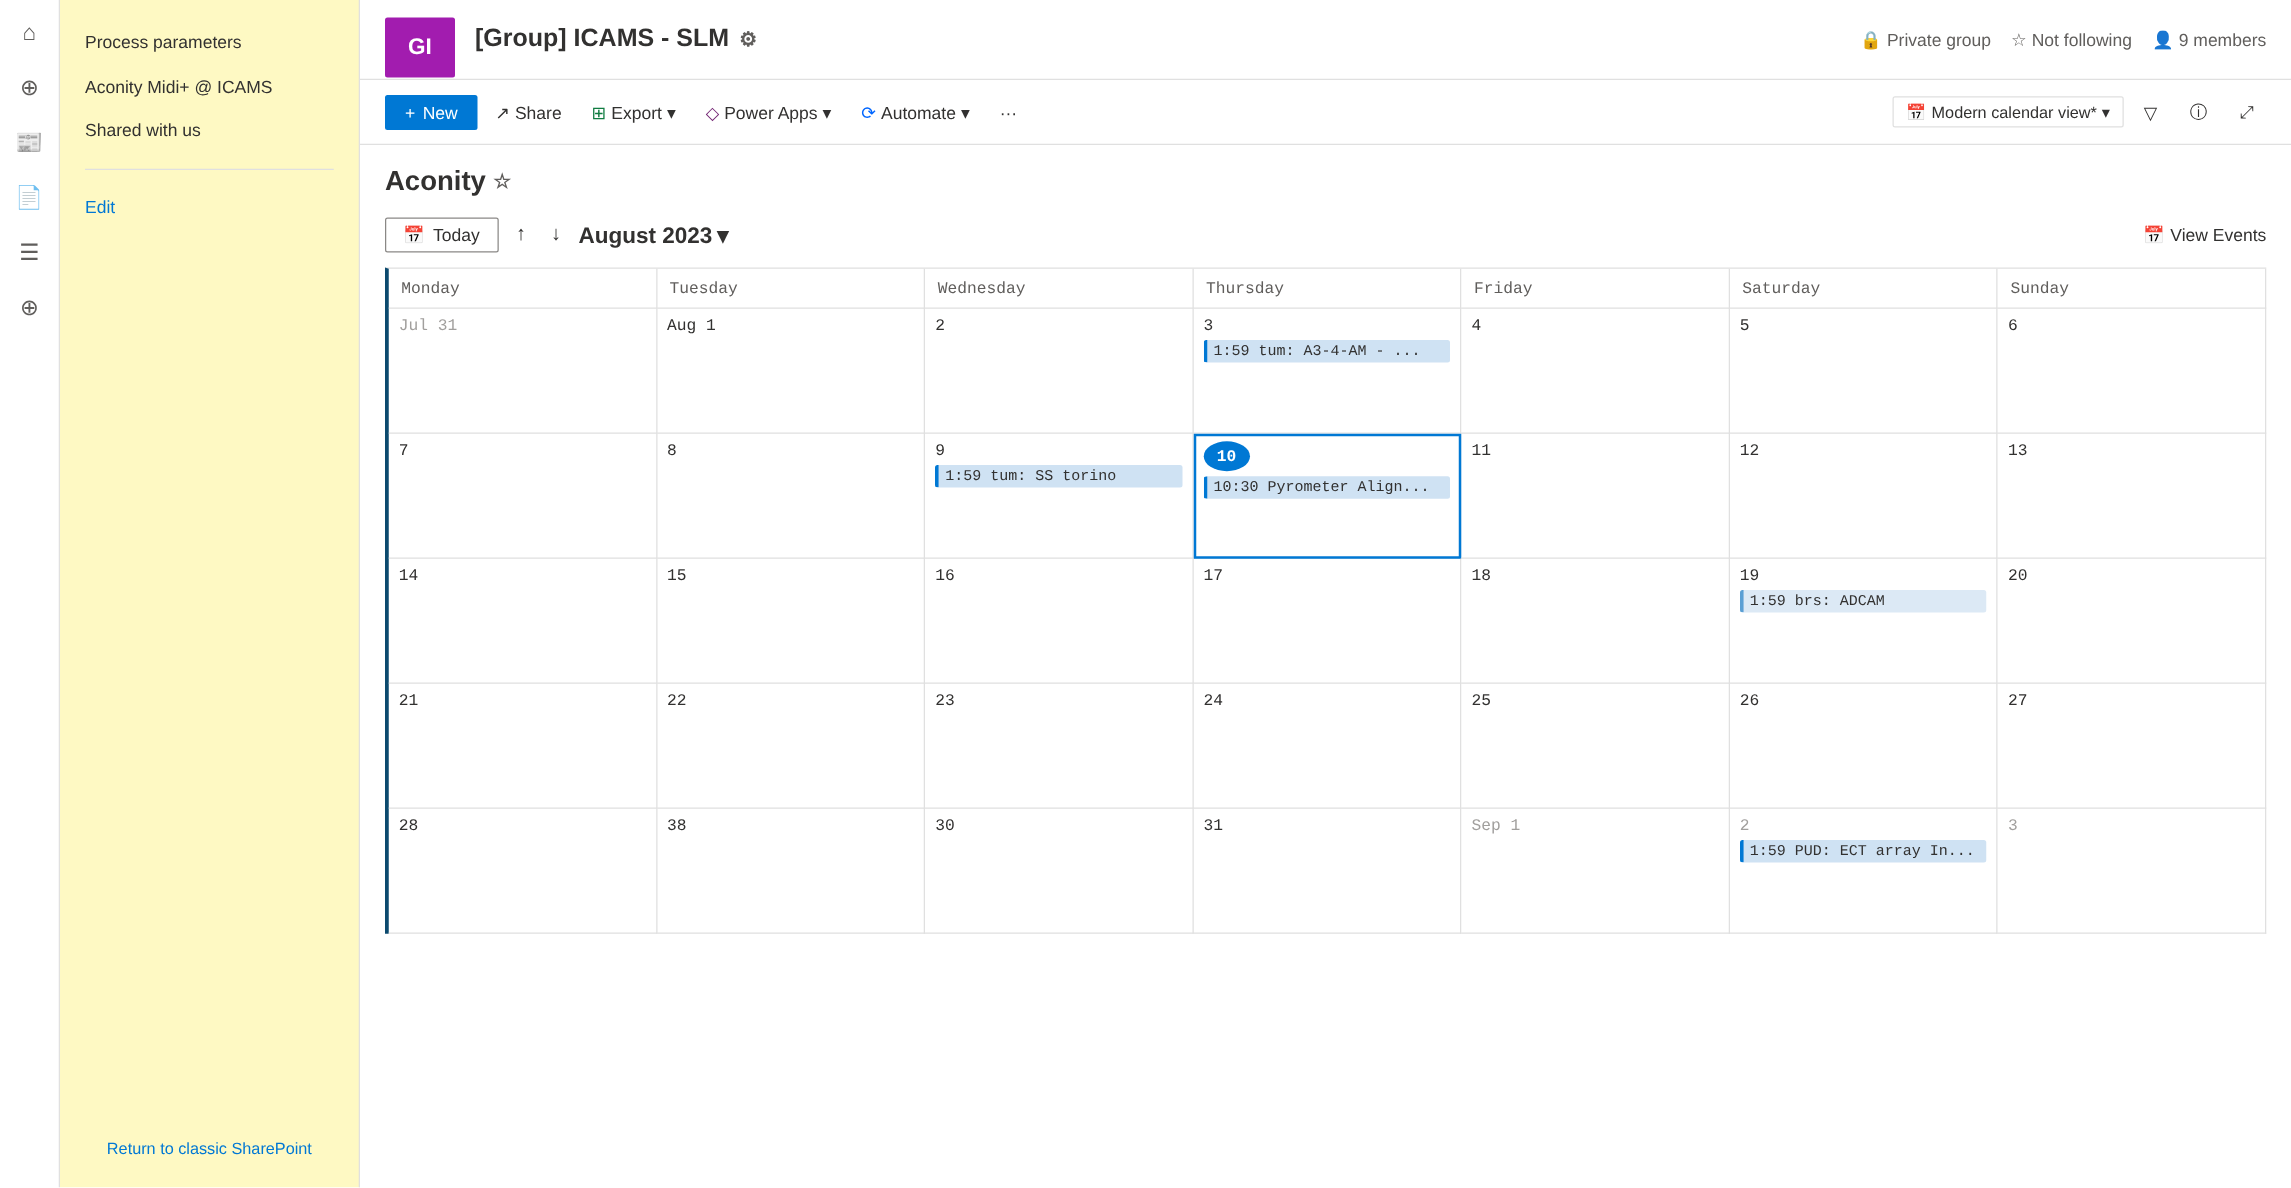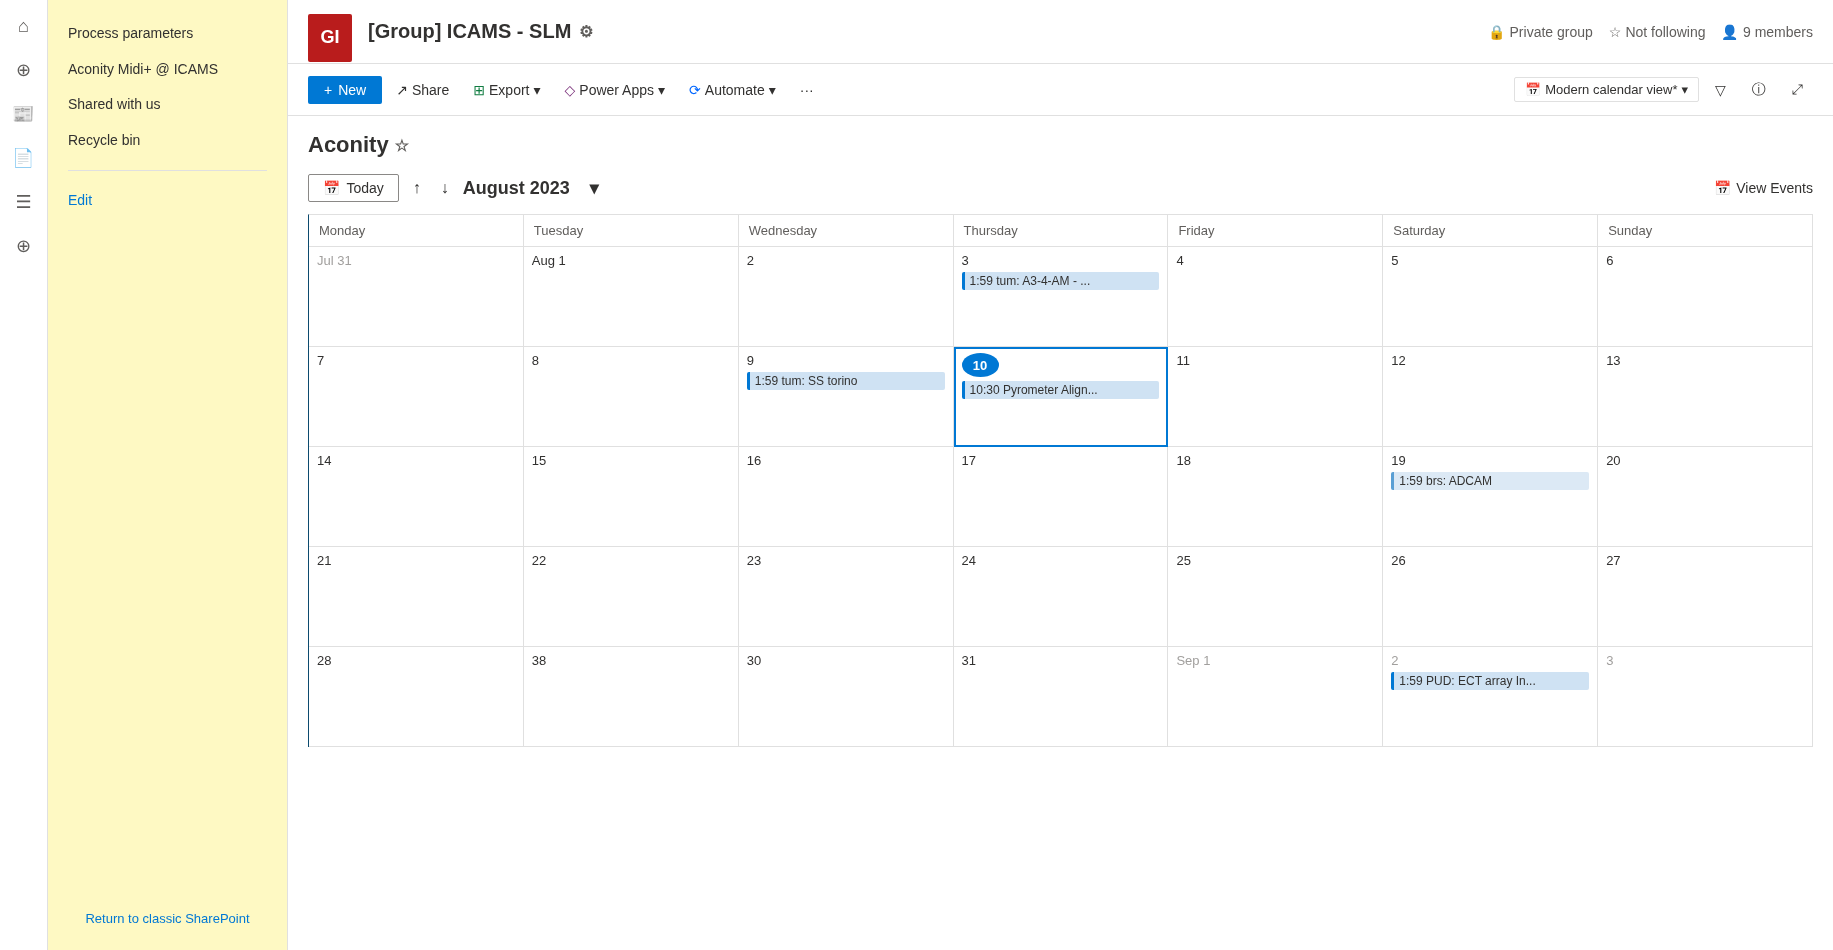--- a/index.html
+++ b/index.html
@@ -55,22 +55,22 @@
     .top-header {
       height: 64px;
       border-bottom: 1px solid #e0e0e0;
       display: flex;
       align-items: center;
       padding: 0 20px;
       gap: 16px;
       background: #fff;
     }
     .group-logo {
-      width: 44px; height: 48px;
-      background: #b91c1c;
+      width: 56px; height: 48px;
+      background: #a21caf;
       color: #fff;
       display: flex; align-items: center; justify-content: center;
       font-weight: 700; font-size: 18px;
       border-radius: 2px;
       flex-shrink: 0;
       margin-top: 12px;
     }
     .group-title {
       font-size: 20px;
       font-weight: 600;
@@ -148,36 +148,37 @@
       font-size: 14px;
       color: #323130;
       display: flex; align-items: center; gap: 6px;
     }
     .nav-arrow {
       background: transparent; border: none; cursor: pointer;
       color: #323130; font-size: 16px; padding: 4px 6px; border-radius: 2px;
     }
     .month-title {
       font-size: 18px; font-weight: 600; color: #323130;
-      display: flex; align-items: center; gap: 20px; cursor: pointer;
+      display: flex; align-items: center; gap: 4px; cursor: pointer;
     }
     .view-events-btn {
       margin-left: auto;
       background: transparent; border: none; cursor: pointer;
       color: #323130; font-size: 14px;
       display: flex; align-items: center; gap: 4px;
     }
 
     
     .calendar-grid {
       width: 100%;
       border-top: 1px solid #e0e0e0;
-      border-left: 1px solid #0c4a6e;
+      border-left: 3px solid #0c4a6e;
       display: grid;
       grid-template-columns: repeat(7, 1fr);
+      font-family: Liberation Mono, monospace;
     }
     .cal-day-header {
       border-right: 1px solid #e0e0e0;
       border-bottom: 1px solid #e0e0e0;
       padding: 8px 10px;
       font-size: 13px;
       color: #605e5c;
       font-weight: 400;
       text-align: left;
     }
@@ -233,21 +234,20 @@
   <div class="rail-icon" title="News">📰</div>
   <div class="rail-icon" title="Pages">📄</div>
   <div class="rail-icon" title="Lists">☰</div>
   <div class="rail-icon" title="Add">⊕</div>
 </div>
 
 <div class="sidebar">
   <div class="sidebar-item">Process parameters</div>
   <div class="sidebar-item">Aconity Midi+ @ ICAMS</div>
   <div class="sidebar-item">Shared with us</div>
-  <div class="sidebar-item">Recycle bin</div>
   <div class="sidebar-divider"></div>
   <div class="sidebar-item link">Edit</div>
   <div class="sidebar-bottom">
     <a>Return to classic SharePoint</a>
   </div>
 </div>
 
 <div class="main">
 
   <div class="top-header">

